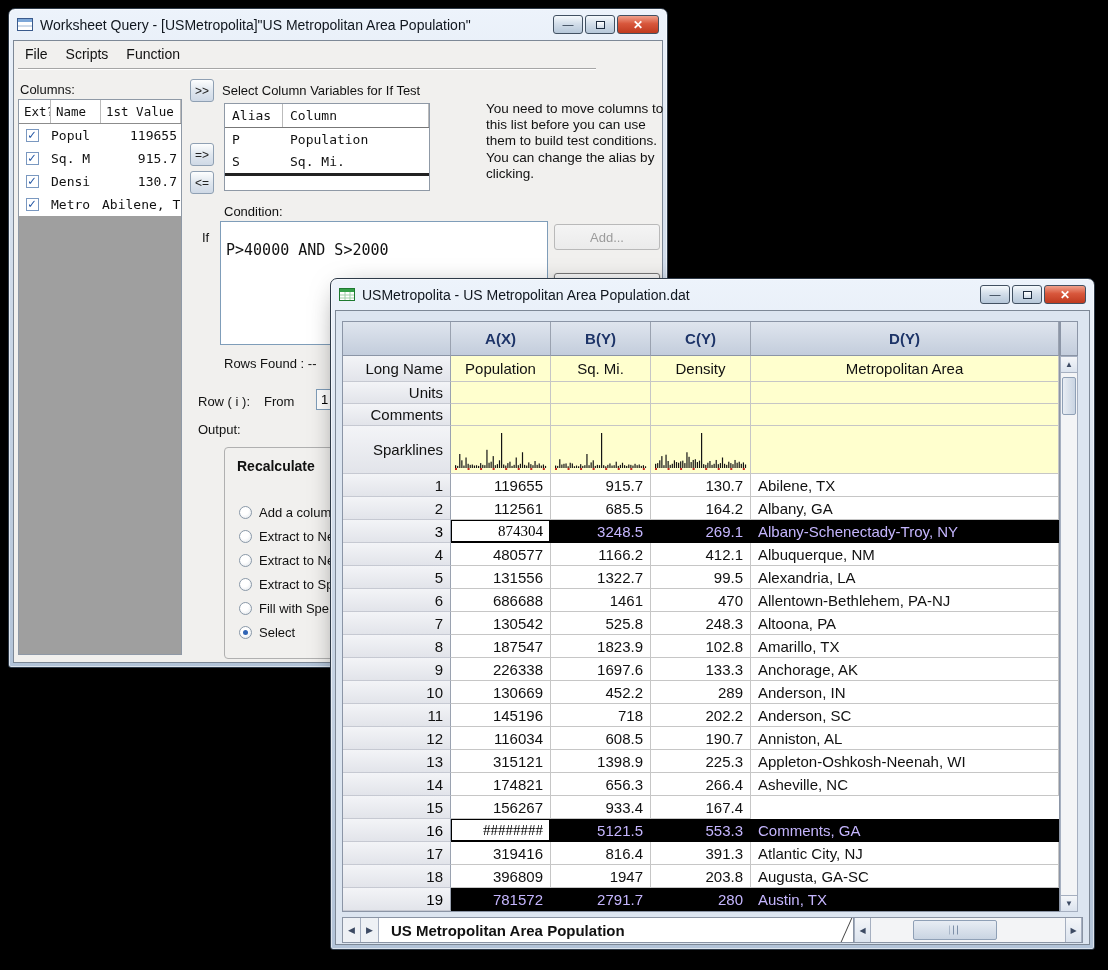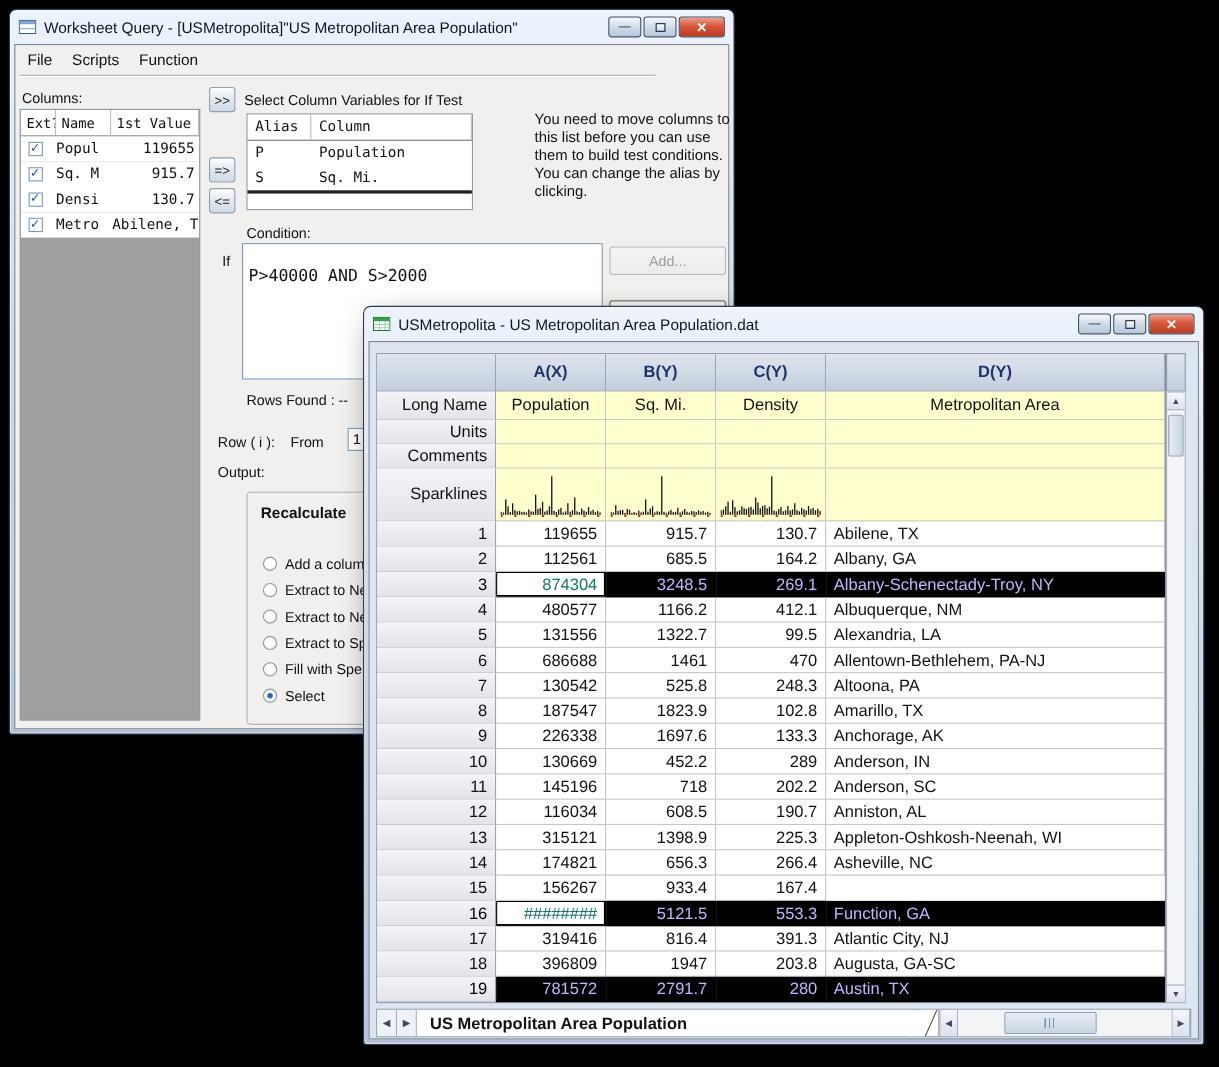--- a/index.html
+++ b/index.html
@@ -108,22 +108,22 @@
   .r-long { height:26px; }
   .r-thin { height:22px; }
   .r-spark { height:48px; }
   .data { height:23px; }
   .spark-cell { justify-content:center; align-items:flex-end; padding:2px 3px 3px; }
   svg.spark { width:92px; height:40px; display:block; }
 
   .wsrow.sel .cell { background:#000; color:#c4b5fd; border-color:#000; }
   .wsrow.sel .cell.rl { background:linear-gradient(#f3f4f7,#e2e4ea); color:#000;
                         border-right:1px solid #9aa2b0; border-bottom:1px solid #c6c9d2; }
-  .wsrow.sel.activeA .cell.ca { background:#fff; color:#0f766e;
-                        box-shadow:inset 0 0 0 1px #000; }
+  .wsrow.sel.activeA .cell.ca { background:#fff; color:#000000;
+                        box-shadow:inset 0 0 0 1px #000;font-family:Liberation Serif, serif; }
 
   .v-corner { left:724px; top:10px; width:18px; height:35px;
               background:linear-gradient(#dfe5ee,#c3cddc); border:1px solid #8b95a6; }
   .v-scroll { left:724px; top:45px; width:18px; height:556px; display:flex;
               flex-direction:column; border:1px solid #a5afc0; background:#f3f4f6; }
   .sb-btn { height:16px; background:linear-gradient(#f4f6f9,#dbe3ee);
             border-bottom:1px solid #a5afc0; display:flex; align-items:center;
             justify-content:center; font-size:8px; color:#3c4a63; flex:0 0 16px; }
   .sb-btn.bottom { border-bottom:none; border-top:1px solid #a5afc0; }
   .v-track { flex:1; position:relative; }
@@ -613,21 +613,21 @@
           <div class="cell rl">15</div>
           <div class="cell ca num">156267</div>
           <div class="cell num">933.4</div>
           <div class="cell num">167.4</div>
         </div>
         <div class="wsrow data sel activeA">
           <div class="cell rl">16</div>
           <div class="cell ca num">########</div>
           <div class="cell num">5121.5</div>
           <div class="cell num">553.3</div>
-          <div class="cell">Function, GA</div>
+          <div class="cell">Comments, GA</div>
         </div>
         <div class="wsrow data">
           <div class="cell rl">17</div>
           <div class="cell ca num">319416</div>
           <div class="cell num">816.4</div>
           <div class="cell num">391.3</div>
           <div class="cell">Atlantic City, NJ</div>
         </div>
         <div class="wsrow data">
           <div class="cell rl">18</div>

